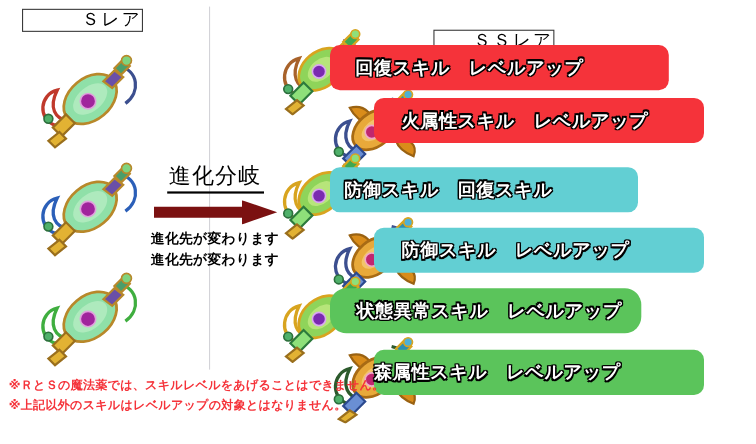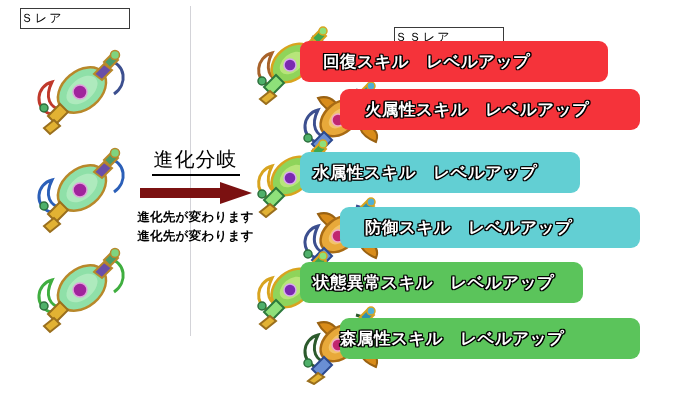--- a/index.html
+++ b/index.html
@@ -10,22 +10,22 @@
     overflow:hidden;
     position:relative;
   }
   .stage{position:relative;width:687px;height:404px;}
 
   
   .rarity-box{
     position:absolute;
     border:1px solid #3a3a3a;
     background:#ffffff;
-    text-align:left;
-    font-size:12px;
+    text-align:right;
+    font-size:16px;
     letter-spacing:2px;
     color:#000;
     font-weight:400;
     box-sizing:border-box;
     line-height:19px;
   }
   #rarity-s{left:20px;top:8px;width:110px;height:21px;}
   #rarity-ss{left:394px;top:16px;width:110px;height:21px;margin-top:11px;}
 
   
@@ -53,21 +53,21 @@
       -1.2px  1.2px 0 #000, 1.2px  1.2px 0 #000,
       -1.2px 0 0 #000, 1.2px 0 0 #000,
        0 -1.2px 0 #000, 0 1.2px 0 #000;
   }
   .banner .btext{display:block;}
 
   #banner-0{left:300px;top:41px;width:308px;height:41px;background:#f5333a;padding-left:23px;}
   #banner-1{left:340px;top:89px;width:300px;height:41px;background:#f5333a;padding-left:25px;}
   #banner-2{left:300px;top:152px;width:280px;height:41px;background:#62cfd3;padding-left:13px;}
   #banner-3{left:340px;top:207px;width:300px;height:41px;background:#62cfd3;padding-left:25px;}
-  #banner-4{left:300px;top:262px;width:283px;height:41px;background:#5bc45b;padding-left:13px;}
+  #banner-4{left:300px;top:262px;width:283px;height:41px;background:#5bc45b;padding-left:24px;border-radius:15px;}
   #banner-5{left:340px;top:318px;width:300px;height:41px;background:#5bc45b;}
 
   
   #evolution-block{
     position:absolute;left:128px;top:146px;width:135px;
     text-align:center;
   }
   #evolution-title{
     font-size:20px;font-weight:400;color:#000;
     border-bottom:2px solid #000;
@@ -302,26 +302,30 @@
     </svg>
   </div>
 
   <div class="banner" id="banner-0">
     <span class="btext">回復スキル　レベルアップ</span>
   </div>
   <div class="banner" id="banner-1">
     <span class="btext">火属性スキル　レベルアップ</span>
   </div>
   <div class="banner" id="banner-2">
-    <span class="btext">水属性スキル　レベルアップ</span>
+    <span class="btext">防御スキル　回復スキル</span>
   </div>
   <div class="banner" id="banner-3">
     <span class="btext">防御スキル　レベルアップ</span>
   </div>
   <div class="banner" id="banner-4">
     <span class="btext">状態異常スキル　レベルアップ</span>
   </div>
   <div class="banner" id="banner-5">
     <span class="btext">森属性スキル　レベルアップ</span>
   </div>
 
+  <div id="footnotes">
+    <div class="footnote">※ＲとＳの魔法薬では、スキルレベルをあげることはできません。</div>
+    <div class="footnote">※上記以外のスキルはレベルアップの対象とはなりません。</div>
+  </div>
 
 </div>
 
 </body></html>

